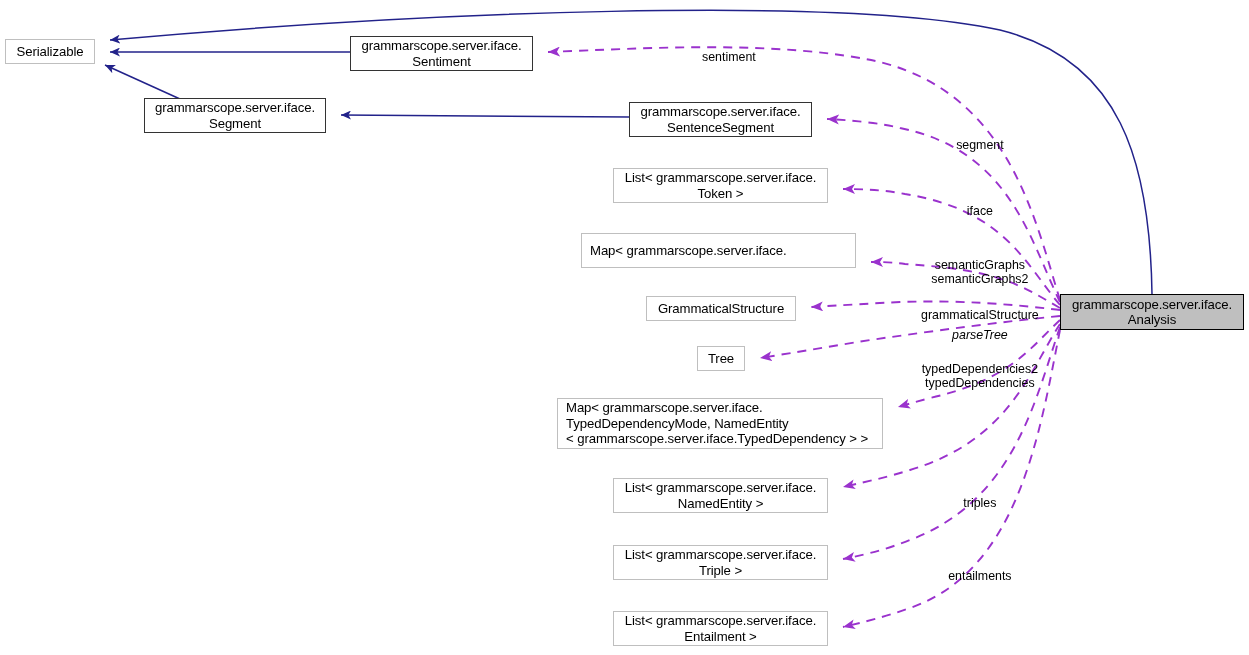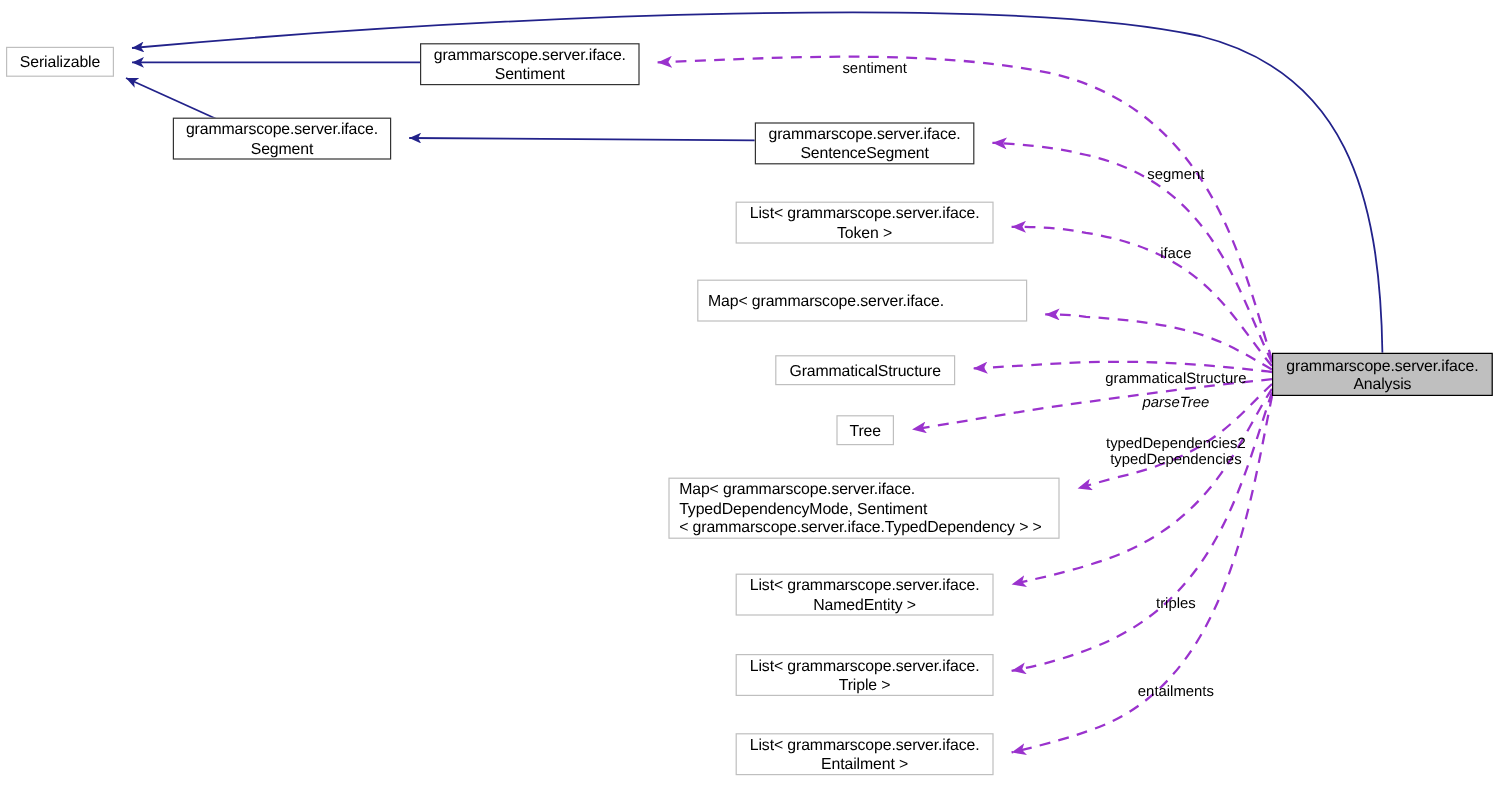--- a/index.html
+++ b/index.html
@@ -147,21 +147,21 @@
   <div class="node plain" style="left:646px; top:296px; width:150px; height:25px;">
     <span class="txt">GrammaticalStructure</span>
   </div>
 
   <div class="node plain" style="left:697px; top:346px; width:48px; height:25px;align-items:center;">
     <span class="txt">Tree</span>
   </div>
 
   <div class="node plain lalign" style="left:557px; top:398px; width:326px; height:51px;">
     <span class="txt">Map&lt; grammarscope.server.iface.</span>
-    <span class="txt">TypedDependencyMode, Sentiment</span>
+    <span class="txt">TypedDependencyMode, NamedEntity</span>
     <span class="txt">&lt; grammarscope.server.iface.TypedDependency &gt; &gt;</span>
   </div>
 
   <div class="node plain" style="left:613px; top:478px; width:215px; height:35px;">
     <span class="txt">List&lt; grammarscope.server.iface.</span>
     <span class="txt">NamedEntity &gt;</span>
   </div>
 
   <div class="node plain" style="left:613px; top:545px; width:215px; height:35px;">
     <span class="txt">List&lt; grammarscope.server.iface.</span>
@@ -183,20 +183,24 @@
   </div>
 
   <div class="edge-label" style="left:973px; top:123px;">
     <span class="txt">segment</span>
   </div>
 
   <div class="edge-label" style="left:973px; top:189px;">
     <span class="txt">iface</span>
   </div>
 
+  <div class="edge-label" style="left:973px; top:243px;">
+    <span class="txt">semanticGraphs</span>
+    <span class="txt">semanticGraphs2</span>
+  </div>
 
   <div class="edge-label" style="left:973px; top:293px;">
     <span class="txt">grammaticalStructure</span>
   </div>
 
   <div class="edge-label" style="left:973px; top:313px;font-style:italic;">
     <span class="txt">parseTree</span>
   </div>
 
   <div class="edge-label" style="left:973px; top:347px;">

